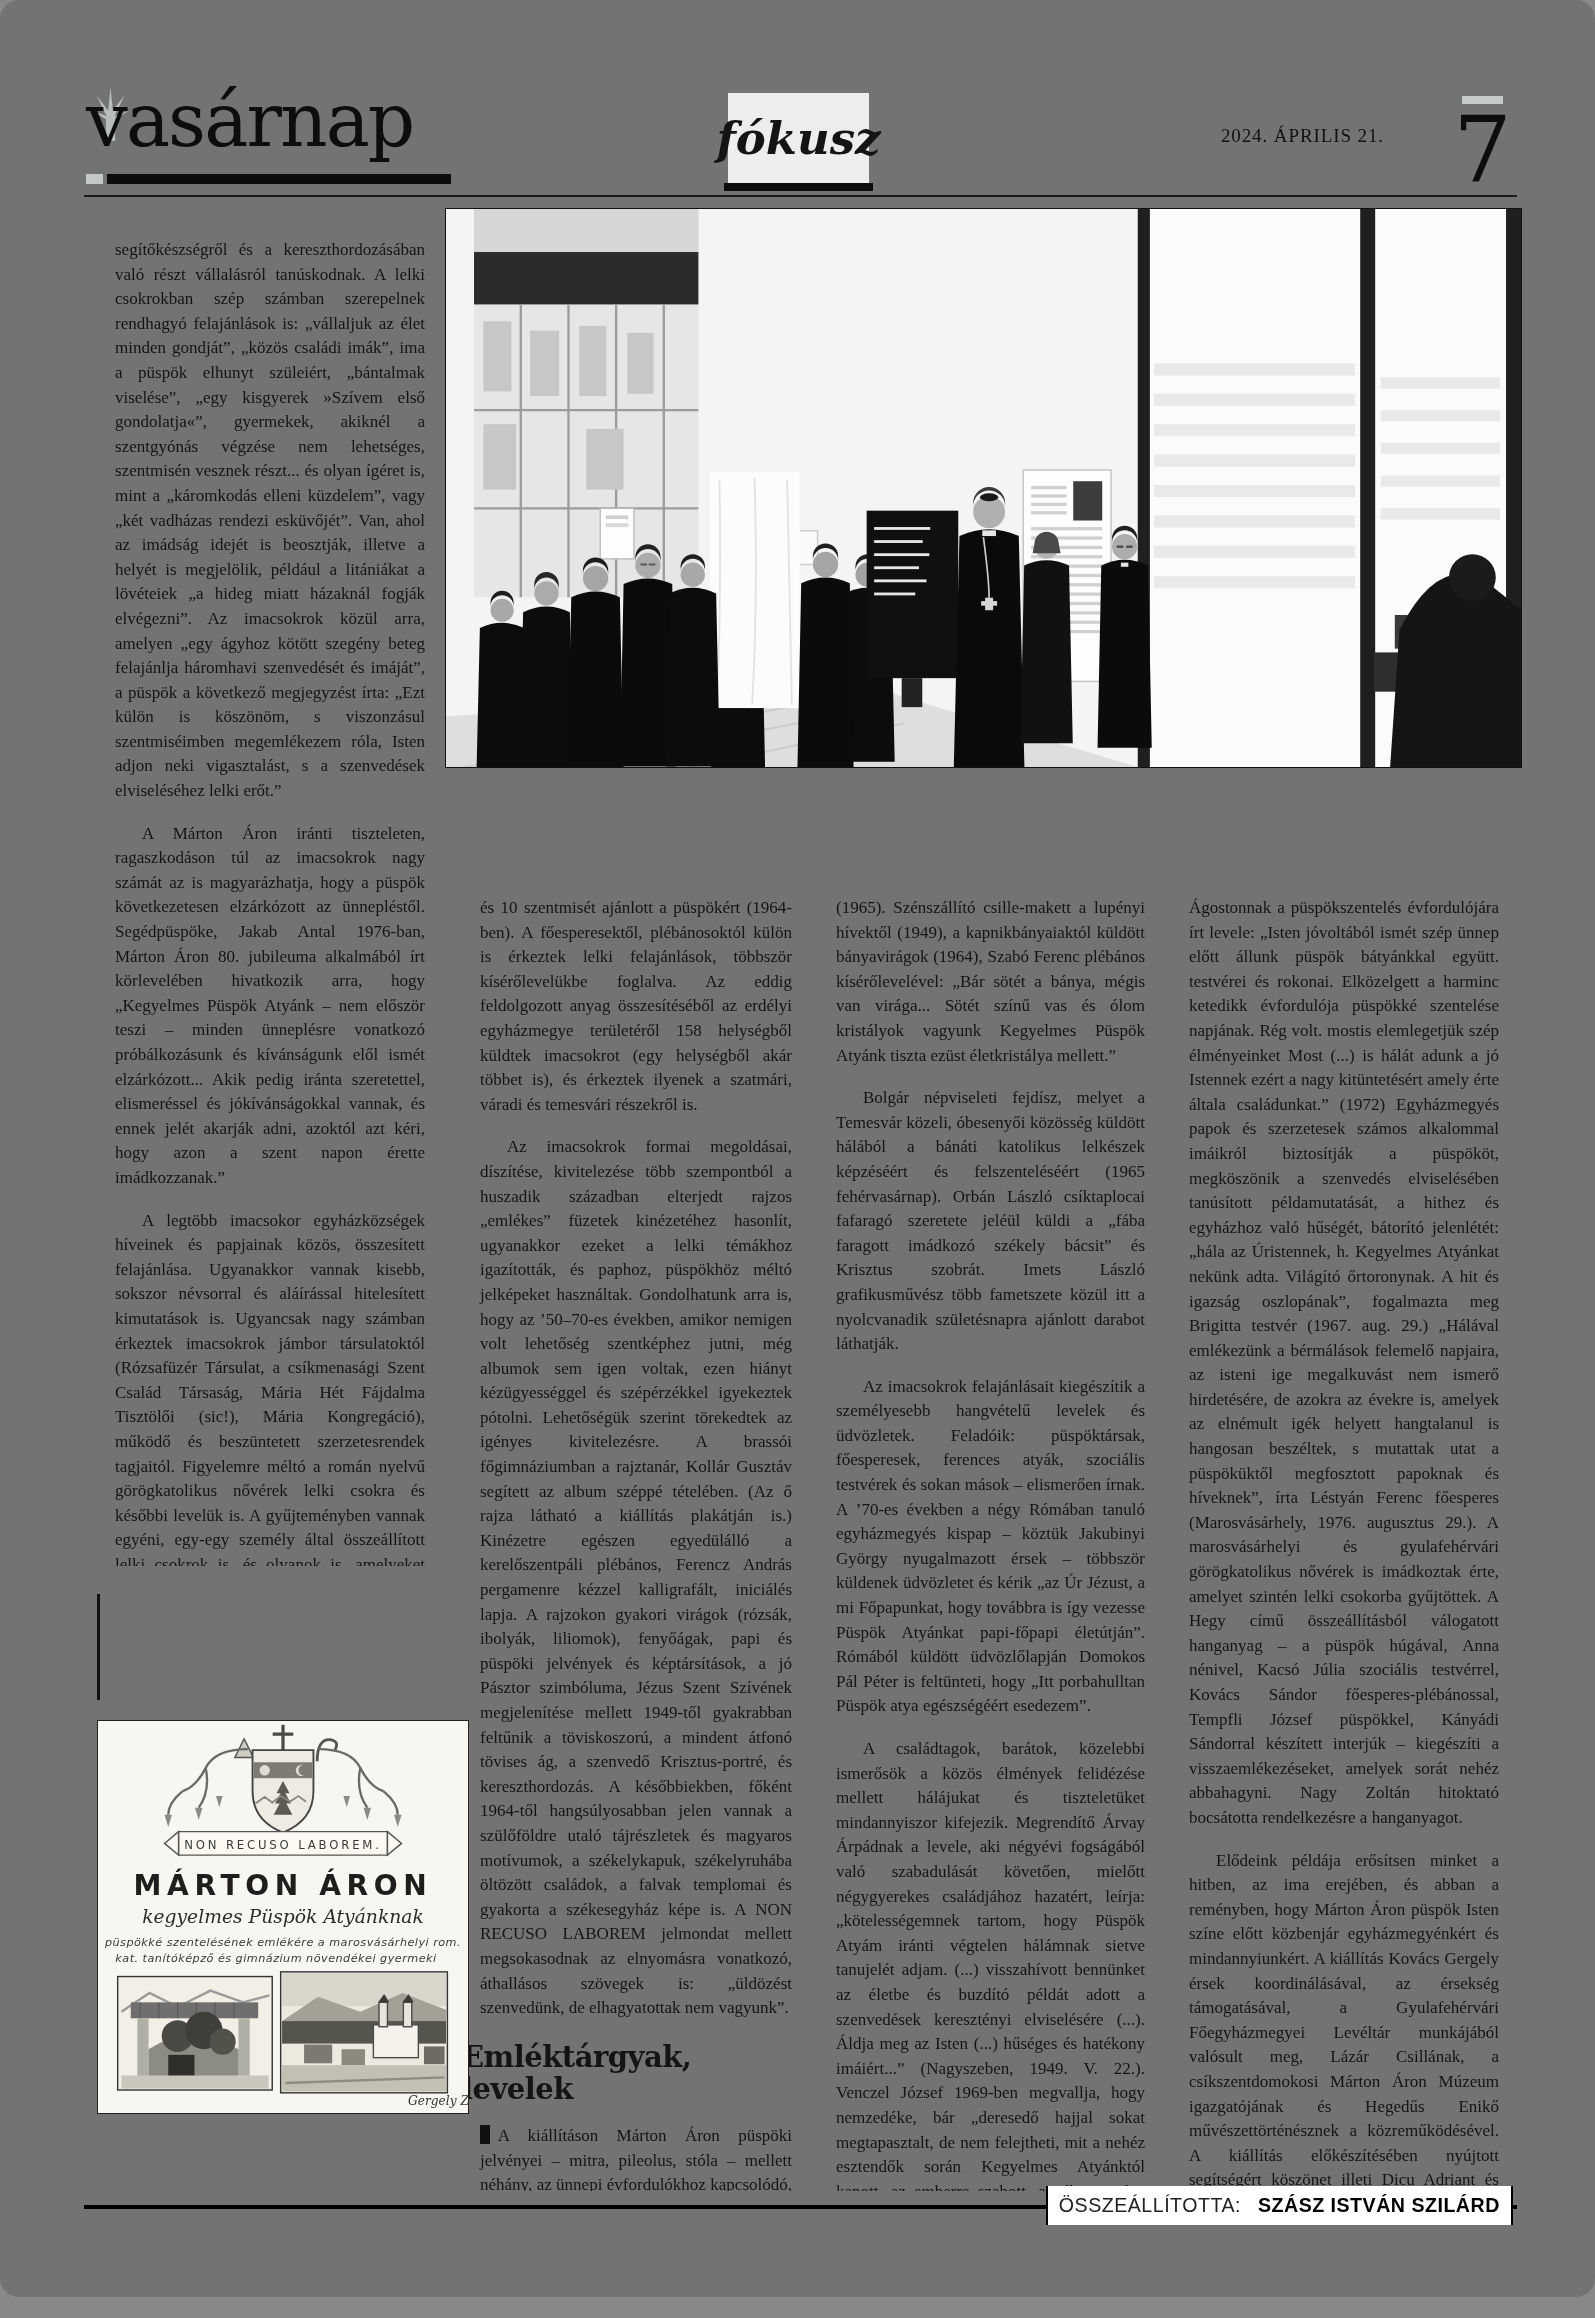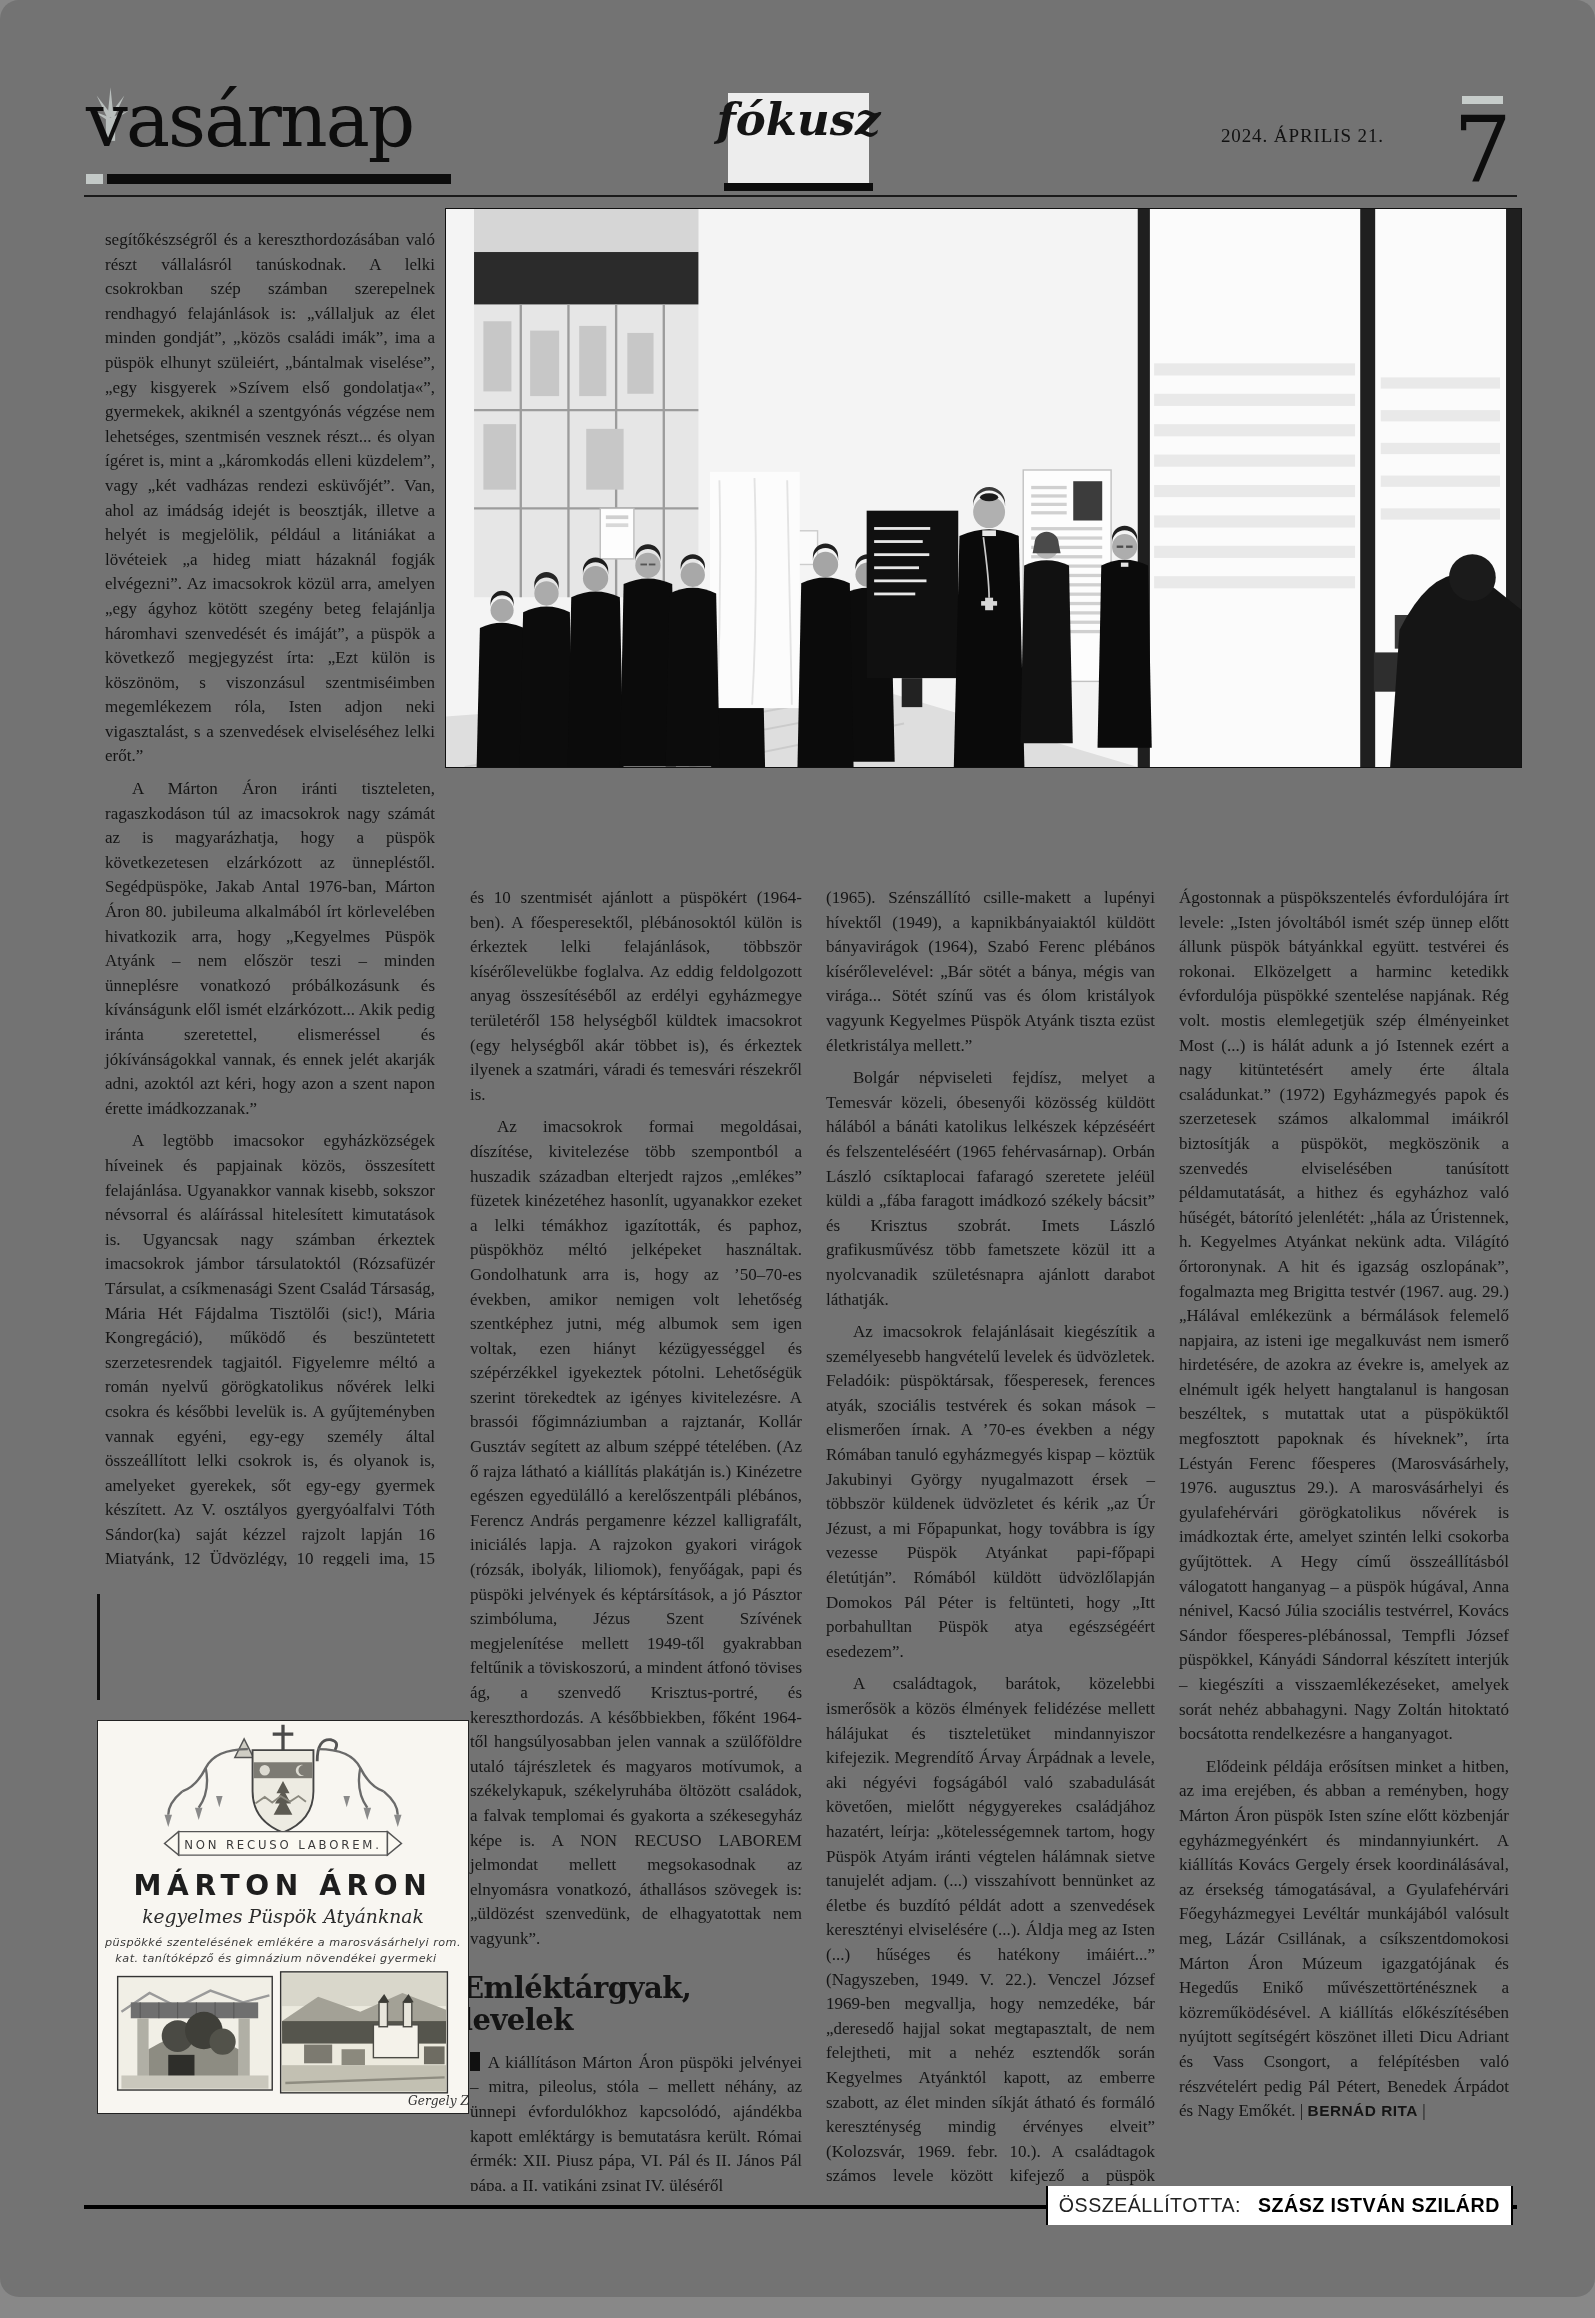--- a/index.html
+++ b/index.html
@@ -6,21 +6,21 @@
   .page{position:relative;width:1595px;height:2297px;background:#737373;
         font-family:"Liberation Serif",serif;color:#141414;overflow:hidden;border-radius:19px;}
 
   
   .masthead{position:absolute;left:86px;top:83px;font-family:"DejaVu Serif",serif;
             font-size:74px;line-height:1;letter-spacing:-1.9px;color:#0d0d0d;}
   .masthead-bar{position:absolute;left:107px;top:174px;width:344px;height:10.3px;background:#0d0d0d;}
   .masthead-graysq{position:absolute;left:86px;top:174px;width:17px;height:10.3px;background:#c3c9c7;}
   .star{position:absolute;left:92px;top:87px;}
   .fokusz-box{position:absolute;left:728px;top:93px;width:141px;height:90px;background:#ededed;
-              display:flex;align-items:flex-start;justify-content:center;}
+              display:flex;align-items:center;justify-content:center;}
   .fokusz-box .t{font-family:"DejaVu Serif",serif;font-style:italic;font-weight:bold;font-size:45px;}
   .fokusz-bar{position:absolute;left:724px;top:183px;width:149px;height:7.5px;background:#0d0d0d;}
   .issue-date{position:absolute;left:1136px;top:125px;width:248px;text-align:right;
               font-size:19px;letter-spacing:0.9px;color:#111;}
   .pageno-bar1{position:absolute;left:1462px;top:96px;width:41px;height:8.4px;background:#c6ccca;}
   .pageno-bar2{position:absolute;left:1462px;top:370px;width:41px;height:8.4px;background:#c6ccca;}
   .pageno{position:absolute;left:1447px;top:105px;width:71px;text-align:center;
           font-family:"DejaVu Serif",serif;font-size:92px;line-height:1;color:#0d0d0d;}
   .header-rule{position:absolute;left:84px;top:195px;width:1433px;height:2.3px;background:#1a1a1a;}
 
@@ -28,21 +28,21 @@
   .photo{position:absolute;left:445px;top:208px;width:1075px;height:558px;border:1.4px solid #111;
          box-sizing:content-box;background:#f4f4f4;}
 
   
   .quote1{position:absolute;left:463px;top:781px;width:1056px;
           font-family:"DejaVu Serif",serif;font-style:italic;font-size:23.4px;line-height:40px;color:#101010;}
 
   
   .col{position:absolute;text-align:justify;font-size:17px;line-height:24.6px;overflow:hidden;
        color:#141414;}
-  .col p{margin:8px;text-indent:27px;}
+  .col p{margin:18px;text-indent:27px;}
   .col p.cont{text-indent:0;}
   .section-head{font-family:"DejaVu Serif",serif;font-weight:bold;font-size:29px;line-height:1.1;
                 letter-spacing:-0.5px;margin:21.5px 0 14px 0;text-indent:0;text-align:left;}
   .marker{display:inline-block;width:10.3px;height:18.7px;background:#111;margin-right:7.5px;
           vertical-align:-2.8px;}
   .author{font-family:"Liberation Sans",sans-serif;font-weight:bold;font-size:15.4px;letter-spacing:0.5px;
           white-space:nowrap;}
 
   #col1{left:97px;top:220px;width:346px;height:1346px;}
   #col2{left:462px;top:878px;width:348px;height:1313px;}

